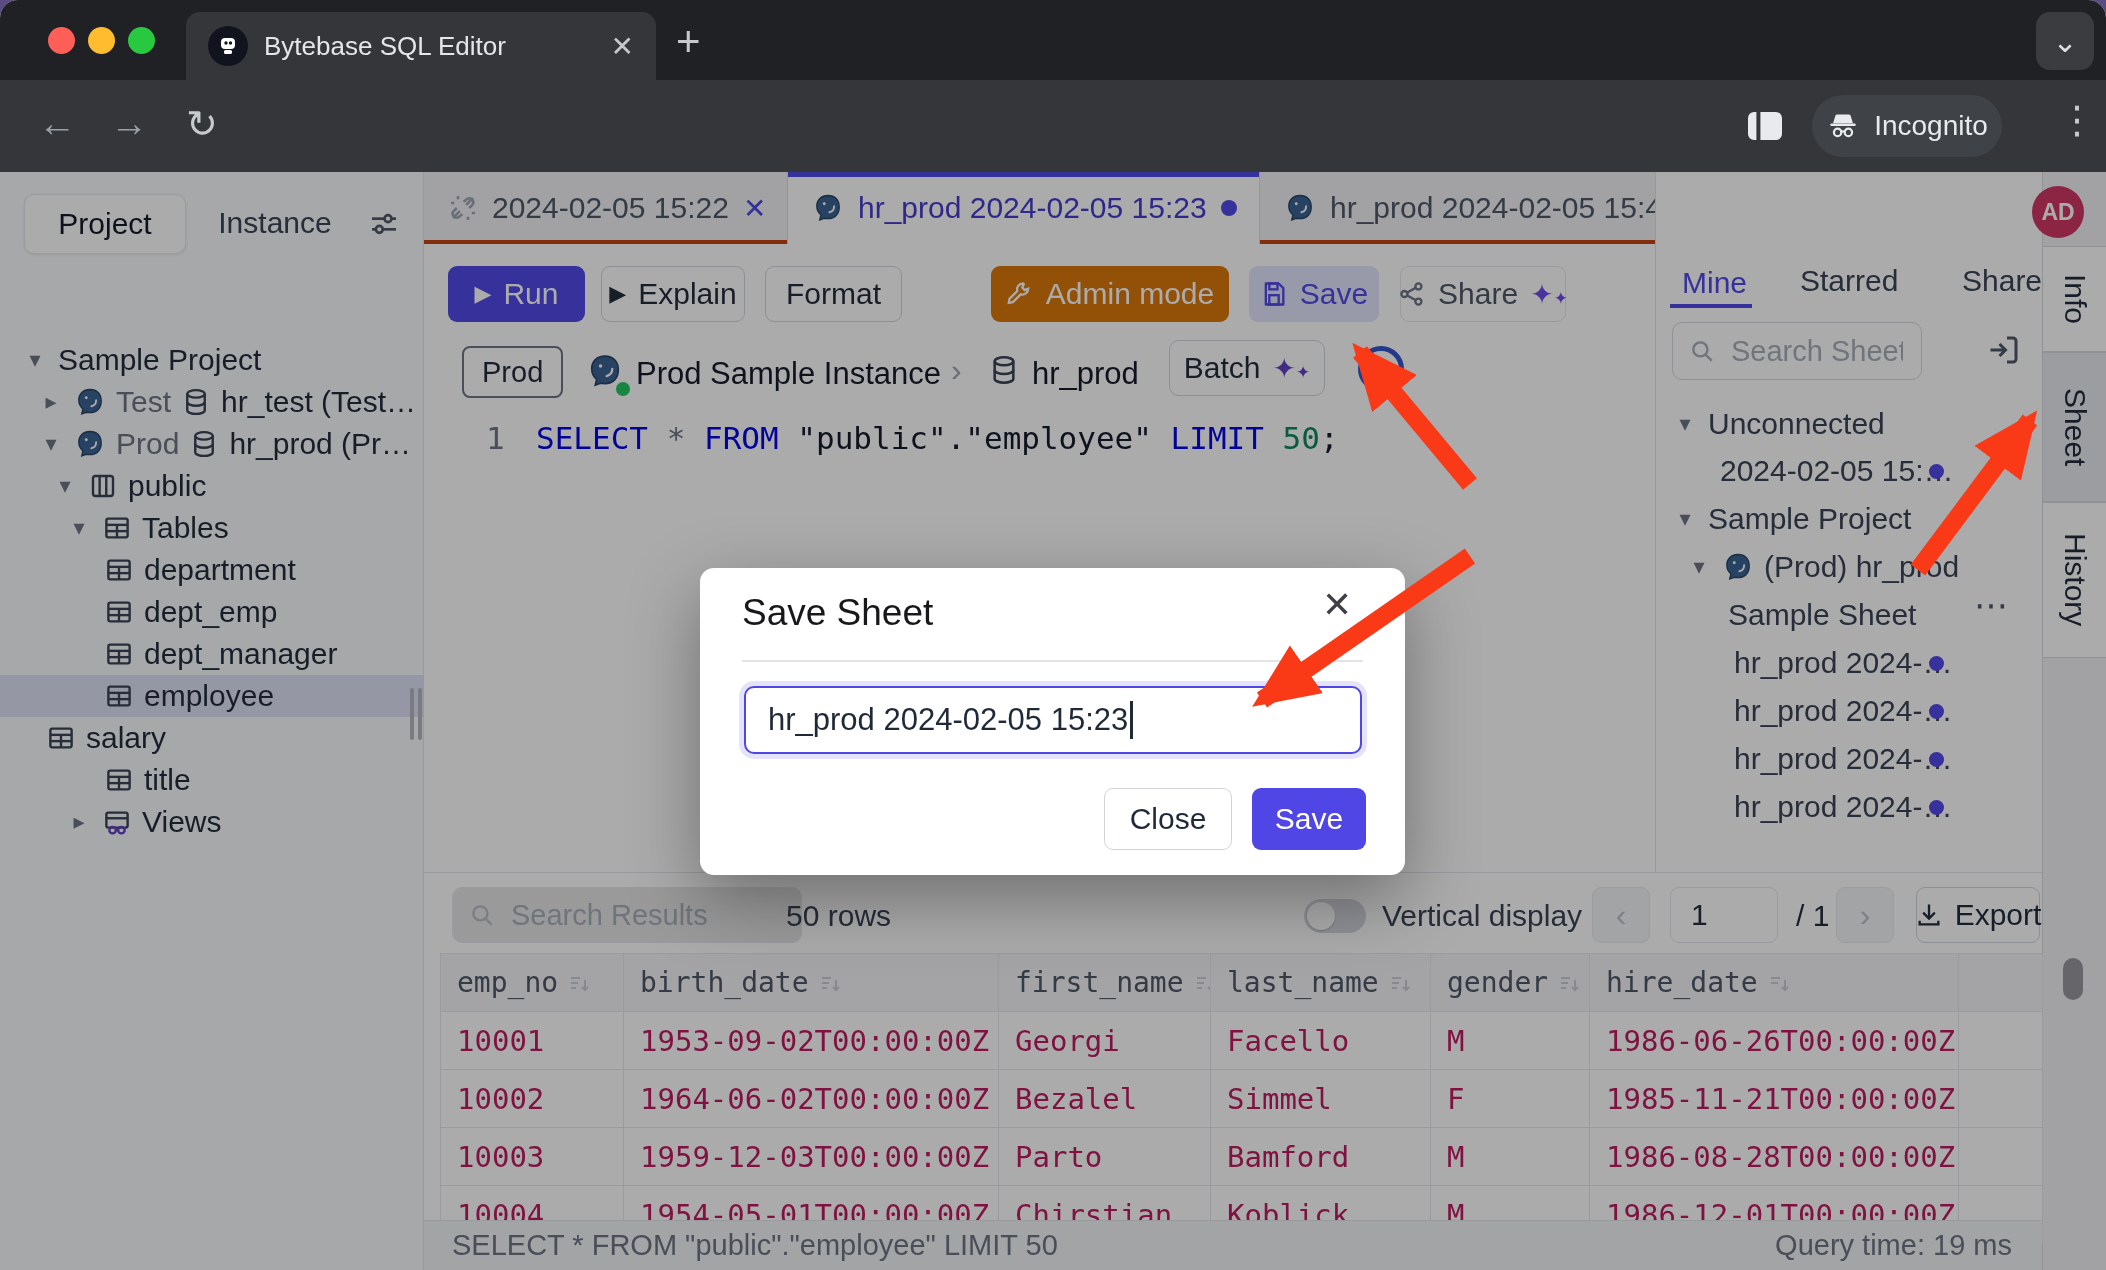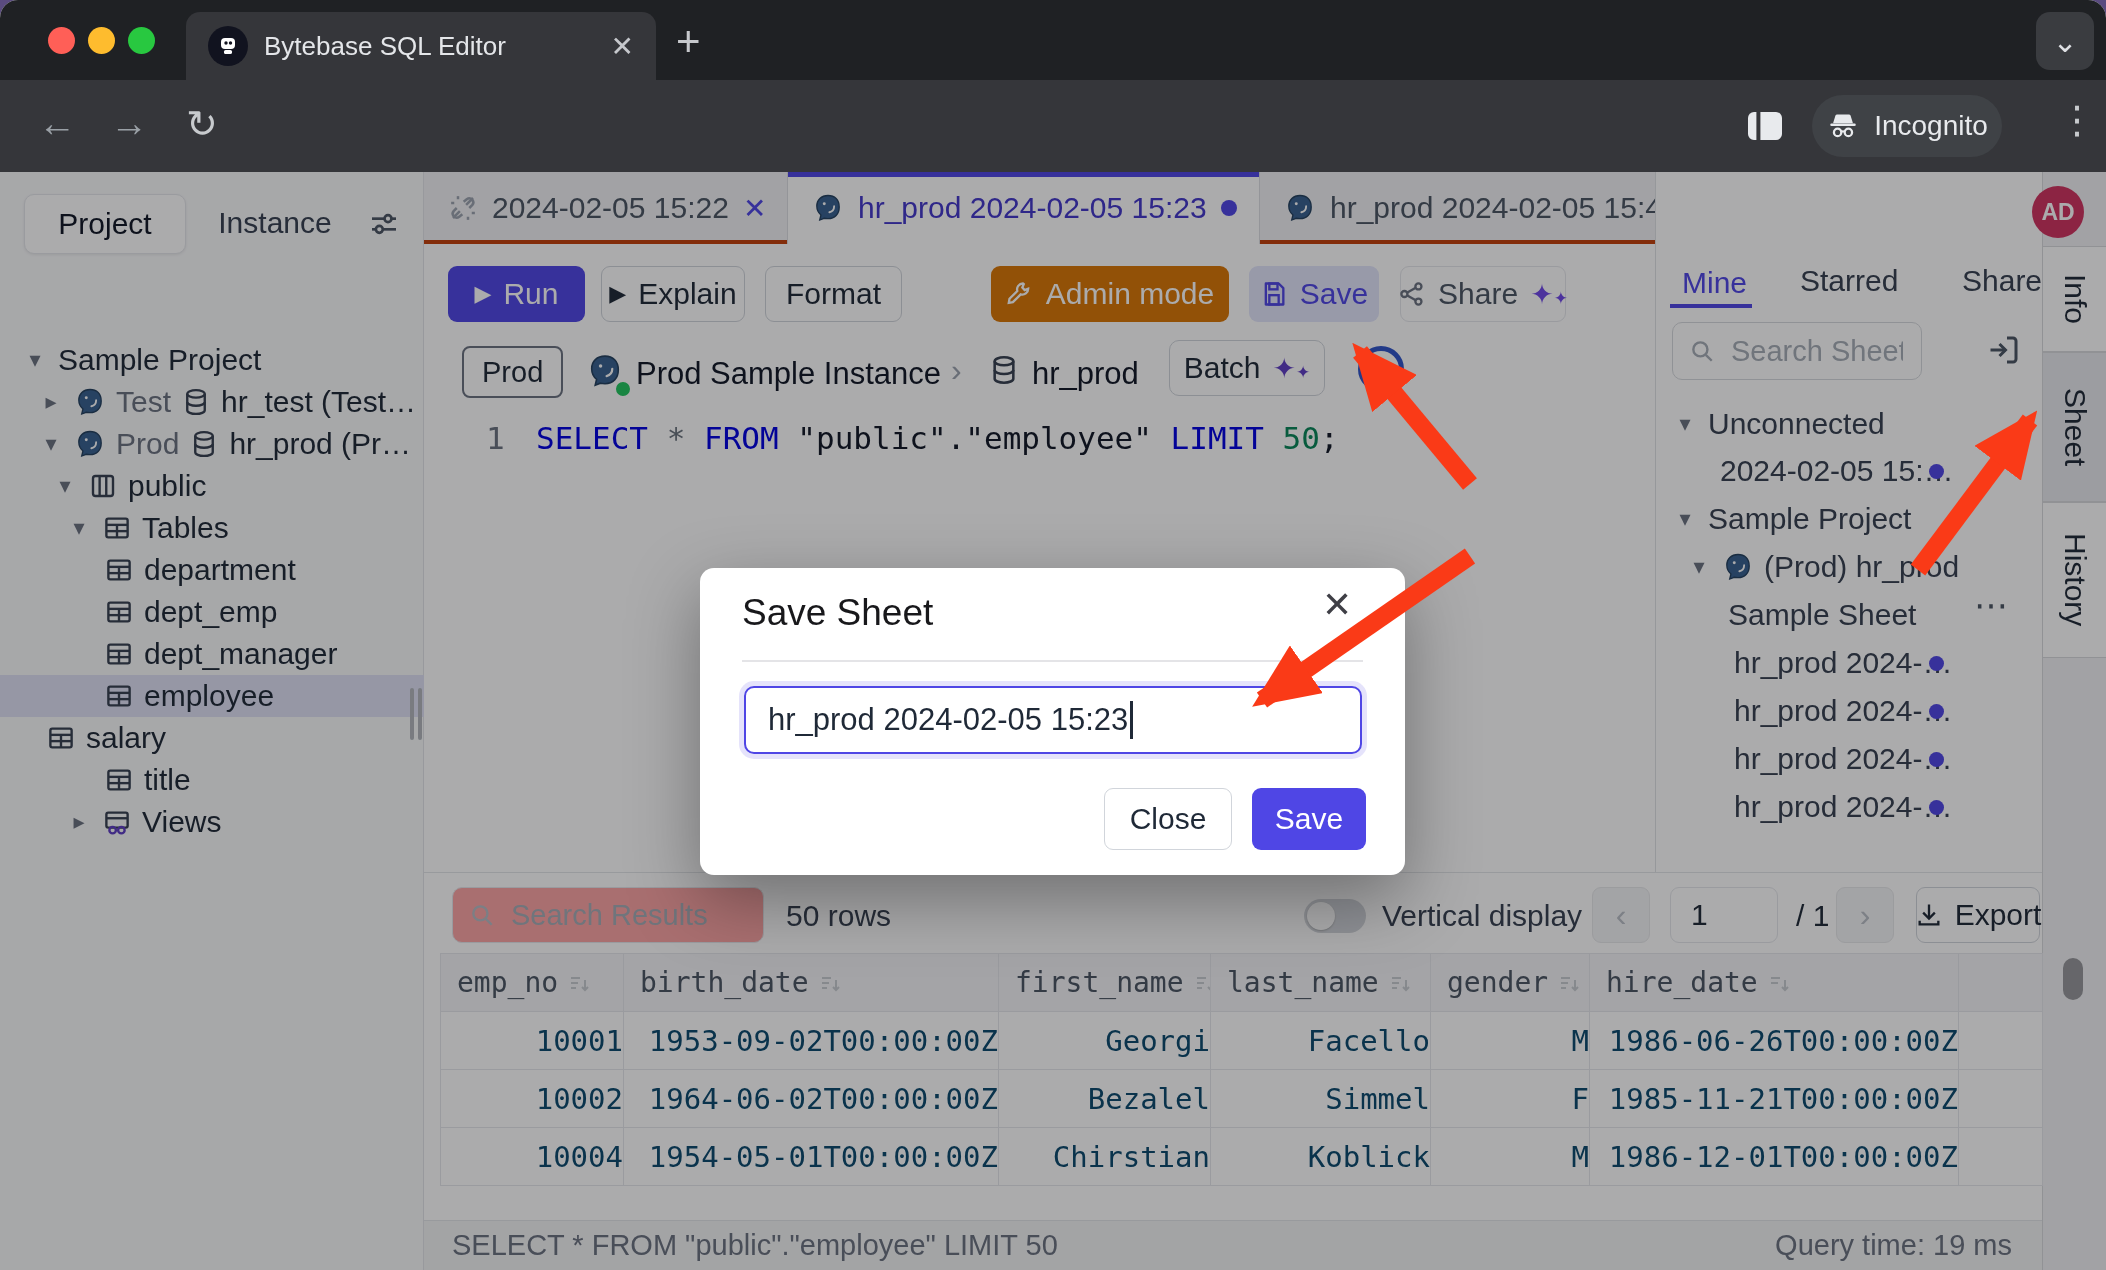--- a/index.html
+++ b/index.html
@@ -61,21 +61,21 @@
   .rail{position:absolute;left:2042px;top:0;width:64px;height:1098px;background:#f1f2f4;border-left:1px solid #d8dadd;box-sizing:border-box;}
   .railtab{position:absolute;left:0;width:63px;display:flex;align-items:center;justify-content:center;writing-mode:vertical-rl;font-size:30px;color:#1f2937;background:#fff;border-top:1px solid #d8dadd;border-bottom:1px solid #d8dadd;box-sizing:border-box;}
   
   .results{position:absolute;left:424px;top:700px;width:1618px;height:398px;background:#fff;border-top:1px solid #e3e5e8;box-sizing:border-box;}
   .toggle{width:62px;height:34px;border-radius:17px;background:#d4d7dc;position:relative;}
   .toggle .knob{position:absolute;left:3px;top:3px;width:28px;height:28px;border-radius:50%;background:#fff;box-shadow:0 1px 2px rgba(0,0,0,.2);}
   .pagerbtn{width:58px;height:56px;border-radius:9px;background:#f3f4f6;border:1px solid #e7e8ea;color:#b9bec6;font-size:32px;display:flex;align-items:center;justify-content:center;box-sizing:border-box;}
   table.res{border-collapse:collapse;table-layout:fixed;font-family:"DejaVu Sans Mono",monospace;}
   table.res th,table.res td{border:1px solid #e5e7eb;height:58px;padding:0 0 0 16px;text-align:left;font-weight:normal;overflow:hidden;white-space:nowrap;box-sizing:border-box;}
   table.res th{background:#f4f5f7;color:#4b5563;font-size:28px;}
-  table.res td{color:#0c4a6e;font-size:29px;text-align:right;}
+  table.res td{color:#be185d;font-size:29px;}
   .statusbar{position:absolute;left:424px;top:1048px;width:1618px;height:50px;background:#f3f4f5;border-top:1px solid #e3e5e8;box-sizing:border-box;z-index:3;display:flex;align-items:center;justify-content:space-between;padding:0 30px 0 28px;font-size:29px;color:#6b7280;}
   
   .dim{position:absolute;inset:0;background:rgba(10,10,12,.34);z-index:10;}
   .modal{position:absolute;left:700px;top:396px;width:705px;height:307px;background:#fff;border-radius:14px;box-shadow:0 24px 70px rgba(0,0,0,.35);z-index:20;}
   .mclose{position:absolute;left:1322px;top:412px;font-size:36px;color:#3f3f46;z-index:21;}
   .minput{position:absolute;left:744px;top:514px;width:618px;height:68px;border:2px solid #4f46e5;border-radius:10px;box-shadow:0 0 0 5px rgba(79,70,229,.15);display:flex;align-items:center;padding-left:22px;font-size:31px;color:#1f2937;box-sizing:border-box;z-index:21;background:#fff;}
   .caretbar{display:inline-block;width:3px;height:38px;background:#1f2937;margin-left:2px;}
   .arrows{position:absolute;inset:0;z-index:30;pointer-events:none;}
   .icon{flex:none;display:inline-flex;}
   .sortic{margin-left:10px;vertical-align:middle;}
@@ -500,21 +500,21 @@
       <div class="railtab" style="top:180px;height:150px;background:#e9eaee;">
           <span>Sheet</span>
         </div>
       <div class="railtab" style="top:330px;height:156px;">
           <span>History</span>
         </div>
       <div class="abs" style="left:20px;top:786px;width:20px;height:42px;border-radius:10px;background:#96979b;"></div>
     </div>
 
     <div class="results">
-      <div class="sinput abs" style="left:28px;top:14px;width:312px;height:56px;background:#fca5a5;border-color:#e5e7eb;">
+      <div class="sinput abs" style="left:28px;top:14px;width:350px;height:56px;background:#e5e5e5;border-color:#e5e7eb;">
         <span class="icon">
           <svg width="26" height="26" viewBox="0 0 24 24" fill="none" stroke="#b6bcc4" stroke-width="2.2">
               <circle cx="10.5" cy="10.5" r="6.5"></circle>
               <line x1="15.5" y1="15.5" x2="21" y2="21"></line>
             </svg>
         </span>
         <input type="text" placeholder="Search Results" style="">
       </div>
       <span class="abs" style="left:362px;top:26px;font-size:30px;color:#374151;">50 rows</span>
       <div class="toggle abs" style="left:880px;top:26px;">
@@ -603,20 +603,29 @@
         <tr>
           <td>10002</td>
               <td>1964-06-02T00:00:00Z</td>
               <td>Bezalel</td>
               <td>Simmel</td>
               <td>F</td>
               <td>1985-11-21T00:00:00Z</td>
               <td></td>
         </tr>
         <tr>
+          <td>10003</td>
+              <td>1959-12-03T00:00:00Z</td>
+              <td>Parto</td>
+              <td>Bamford</td>
+              <td>M</td>
+              <td>1986-08-28T00:00:00Z</td>
+              <td></td>
+        </tr>
+        <tr>
           <td>10004</td>
               <td>1954-05-01T00:00:00Z</td>
               <td>Chirstian</td>
               <td>Koblick</td>
               <td>M</td>
               <td>1986-12-01T00:00:00Z</td>
               <td></td>
         </tr>
       </tbody>
         </table>

